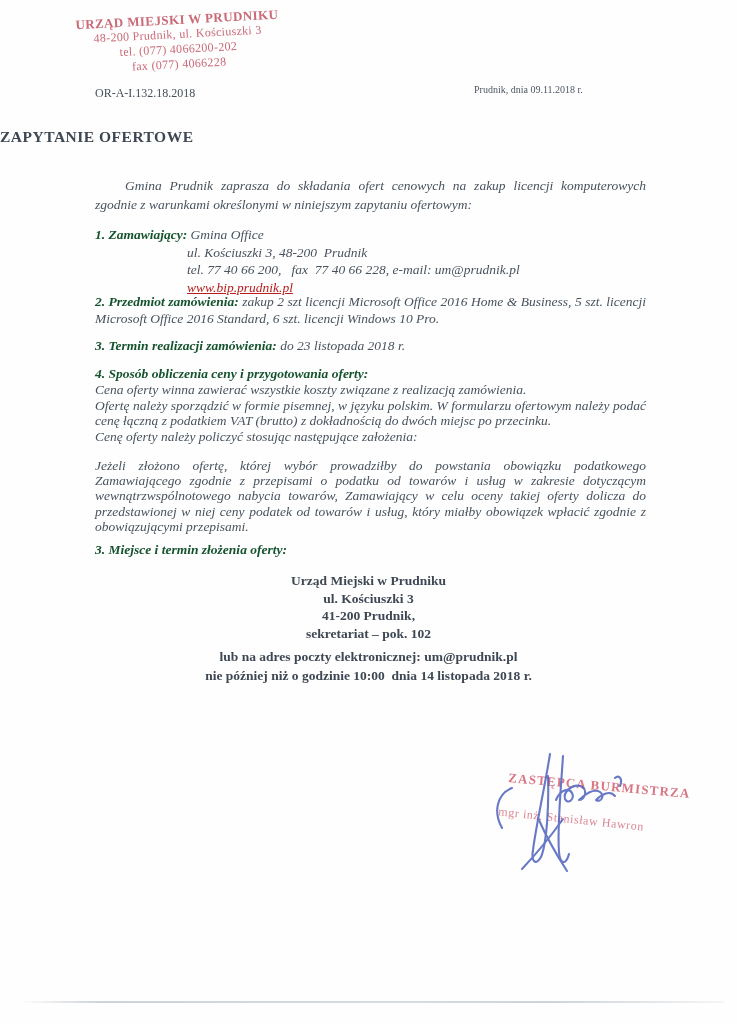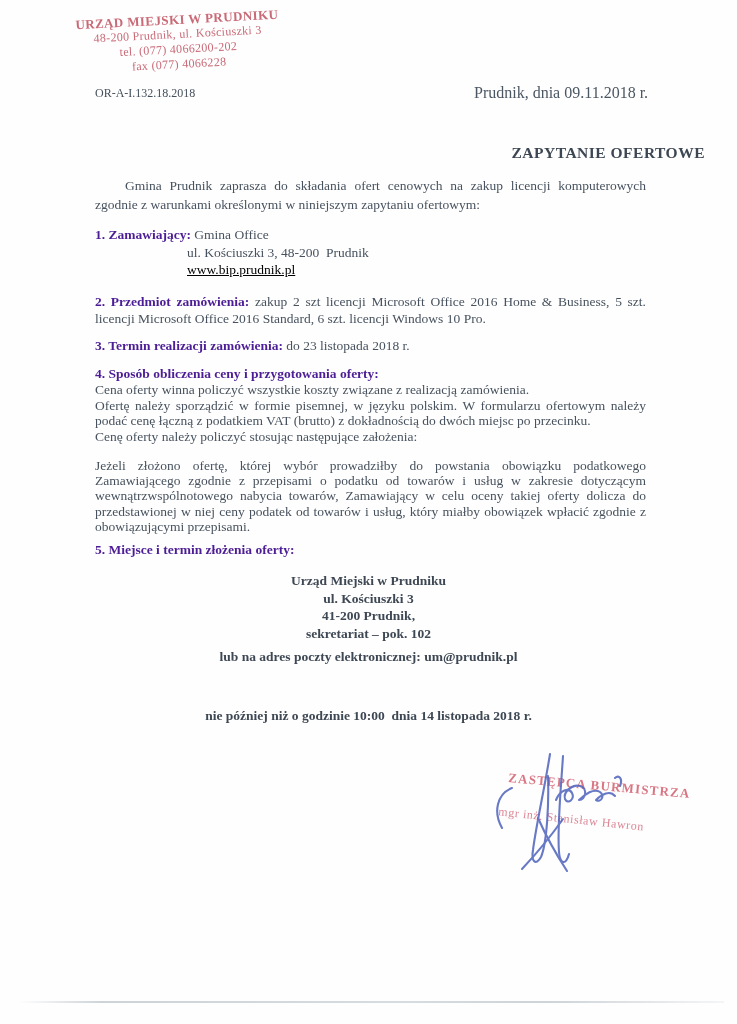--- a/index.html
+++ b/index.html
@@ -11,49 +11,49 @@
   }
   
   .stamp {
     position:absolute; left:58px; top:12px; width:240px;
     text-align:center; transform:rotate(-3deg);
     color:#c96a77; line-height:15px;
   }
   .stamp-l1 { font-size:13px; font-weight:600; letter-spacing:.4px; }
   .stamp-l2, .stamp-l3, .stamp-l4 { font-size:12px; letter-spacing:.3px; }
   .ref   { position:absolute; left:95px;  top:86px; font-size:12px; color:#444f5a; }
-  .date  { position:absolute; left:474px; top:84px; font-size:16px; color:#4b5663; }
+  .date  { position:absolute; left:474px; top:84px; font-size:10px; color:#4b5663; }
   .title {
-    position:absolute; left:0; top:144px; width:705px;
-    text-align:right; font-weight:bold; font-size:15.5px;
+    position:absolute; left:0; top:128px; width:705px;
+    text-align:left; font-weight:bold; font-size:15.5px;
     letter-spacing:.5px; color:#3d4753;
   }
   
-  .block { position:absolute; left:95px; width:551px; font-size:13.5px; }
+  .block { position:absolute; left:95px; width:551px; font-size:13.5px;font-style:italic; }
   .just  { text-align:justify; }
   .pre   { white-space:pre-wrap; }
-  b, .bold { font-weight:bold; color:#4c1d95; }
+  b, .bold { font-weight:bold; color:#14532d; }
   .intro  { top:176px; line-height:19px; text-indent:30px; }
   .sec1   { top:226px; line-height:17.5px; }
   .sec1 .ind { margin-left:92px; }
   .link {
-    color:#000000; text-decoration:underline; cursor:pointer;text-align:center;
+    color:#b91c1c; text-decoration:underline; cursor:pointer;text-align:center;
   }
   .sec2   { top:293px; line-height:17px; }
   .sec3   { top:337px; line-height:17px; }
   .sec4   { top:366px; line-height:15.8px; }
   .jezeli { top:458px; line-height:15.2px; }
   .sec5   { top:541px; line-height:17px; }
   .center-block {
     position:absolute; left:0; width:737px; text-align:center;
     font-size:13.5px; font-weight:bold; color:#3e4854;
   }
   .addr     { top:572px; line-height:17.5px; }
   .emailln  { top:649px; }
-  .deadline { top:708px; }
+  .deadline { top:668px; }
   
   .sig { position:absolute; left:450px; top:748px; width:285px; height:135px; }
   .sig-stamp-1 {
     position:absolute; left:58px; top:30px; transform:rotate(5deg);
     font-size:13px; font-weight:bold; letter-spacing:1.2px; color:#d25f6e;
     opacity:.85; white-space:nowrap;
   }
   .sig-stamp-2 {
     position:absolute; left:48px; top:64px; transform:rotate(6deg);
     font-size:12px; letter-spacing:.6px; color:#d2687a;
@@ -86,38 +86,39 @@
   <div class="ref">OR-A-I.132.18.2018</div>
   <div class="date">Prudnik, dnia 09.11.2018 r.</div>
 
   <div class="title">ZAPYTANIE OFERTOWE</div>
 
   <div class="block just intro">Gmina Prudnik zaprasza do składania ofert cenowych na zakup licencji komputerowych zgodnie z warunkami określonymi w niniejszym zapytaniu ofertowym:</div>
 
   <div class="block sec1">
     <div><b>1. Zamawiający:</b><span> Gmina Office</span></div>
     <div class="ind pre">ul. Kościuszki 3, 48-200  Prudnik</div>
+    <div class="ind pre">tel. 77 40 66 200,   fax  77 40 66 228, e-mail: um@prudnik.pl</div>
     <div class="ind"><span class="link">www.bip.prudnik.pl</span></div>
   </div>
 
   <div class="block just sec2"><b>2. Przedmiot zamówienia:</b><span> zakup 2 szt licencji Microsoft Office 2016 Home &amp; Business, 5 szt. licencji Microsoft Office 2016 Standard, 6 szt. licencji Windows 10 Pro.</span></div>
 
   <div class="block sec3"><b>3. Termin realizacji zamówienia:</b><span> do 23 listopada 2018 r.</span></div>
 
   <div class="block just sec4">
     <div class="bold">4. Sposób obliczenia ceny i przygotowania oferty:</div>
-    <div>Cena oferty winna policzyć wszystkie koszty związane z realizacją zamówienia.</div>
+    <div>Cena oferty winna zawierać wszystkie koszty związane z realizacją zamówienia.</div>
     <div class="just">Ofertę należy sporządzić w formie pisemnej, w języku polskim. W formularzu ofertowym należy podać cenę łączną z podatkiem VAT (brutto) z dokładnością do dwóch miejsc po przecinku.</div>
     <div>Cenę oferty należy policzyć stosując następujące założenia:</div>
   </div>
 
   <div class="block just jezeli">Jeżeli złożono ofertę, której wybór prowadziłby do powstania obowiązku podatkowego Zamawiającego zgodnie z przepisami o podatku od towarów i usług w zakresie dotyczącym wewnątrzwspólnotowego nabycia towarów, Zamawiający w celu oceny takiej oferty dolicza do przedstawionej w niej ceny podatek od towarów i usług, który miałby obowiązek wpłacić zgodnie z obowiązującymi przepisami.</div>
 
   <div class="block sec5">
-    <div class="bold">5. Miejsce i termin złożenia oferty:</div>
+    <div class="bold">3. Miejsce i termin złożenia oferty:</div>
   </div>
 
   <div class="center-block addr">
     <div>Urząd Miejski w Prudniku</div>
     <div>ul. Kościuszki 3</div>
     <div>41-200 Prudnik,</div>
     <div>sekretariat – pok. 102</div>
   </div>
 
   <div class="center-block emailln pre">lub na adres poczty elektronicznej: um@prudnik.pl</div>

